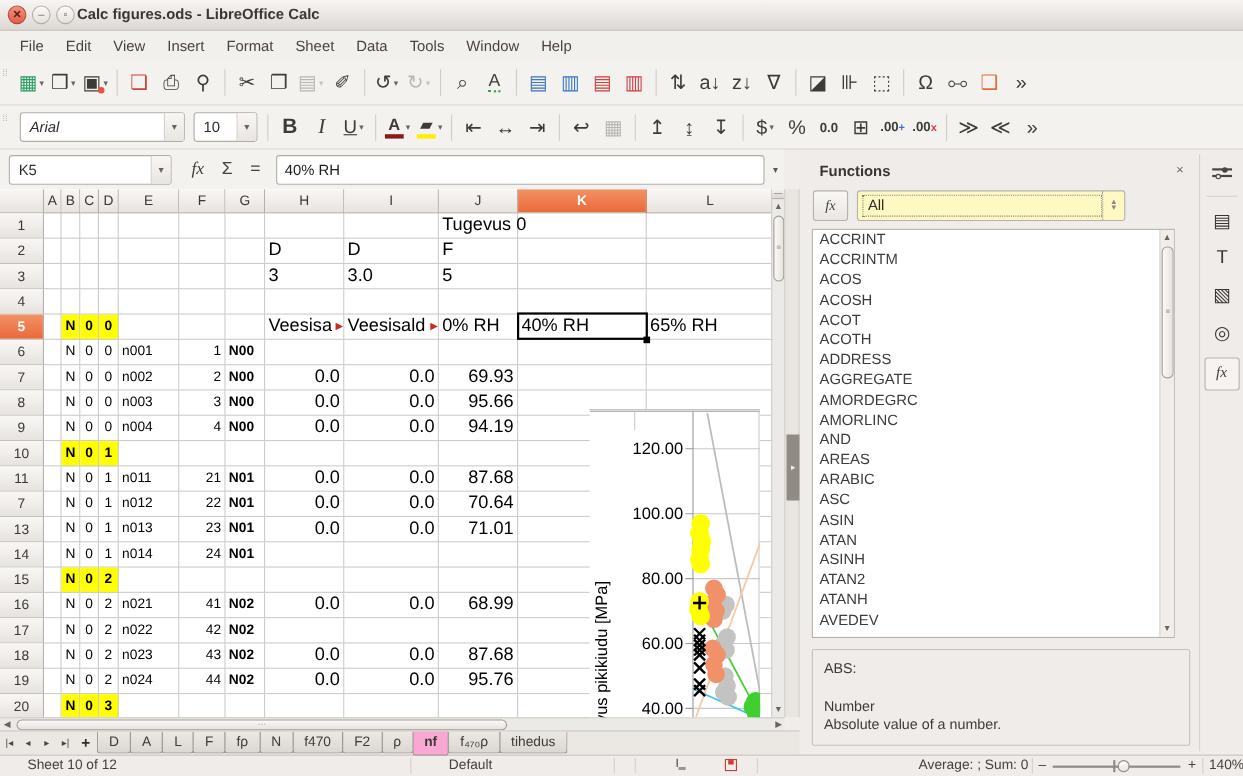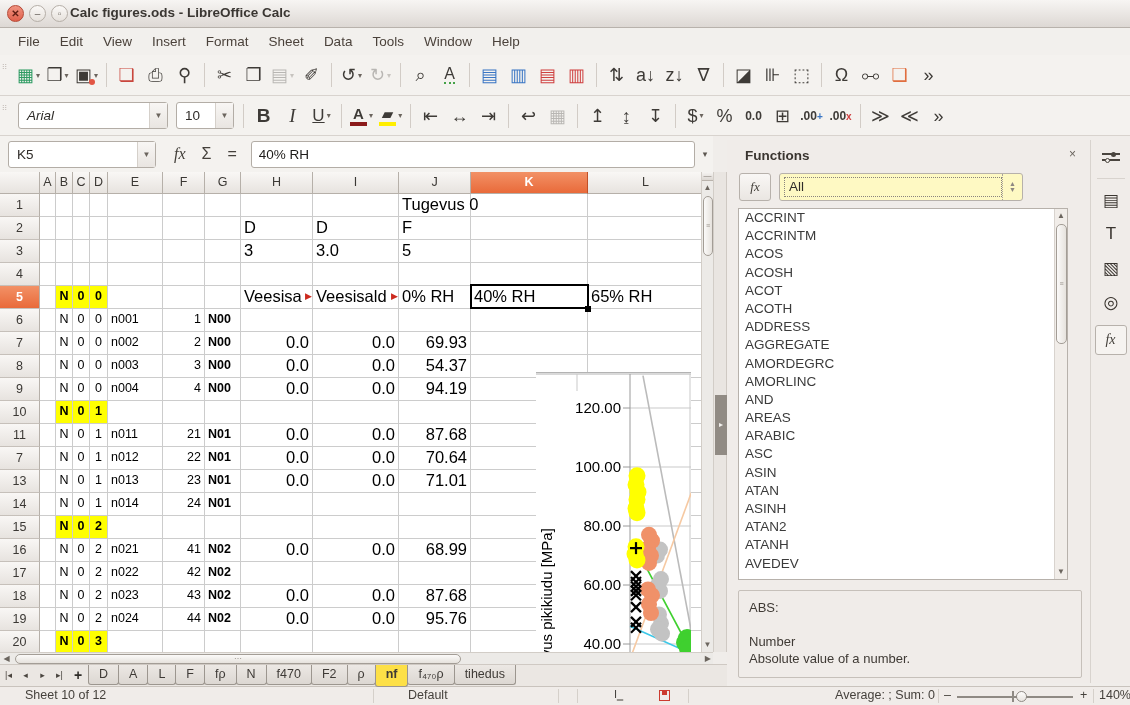--- a/index.html
+++ b/index.html
@@ -110,21 +110,21 @@
   #hsright { position:absolute; right:2px; top:0; font-size:8px; line-height:11px; color:#6b655e; }
 
   
   #tabbar { position:absolute; left:0; top:664px; width:727px; height:22px; background:#ebe7e3;
     border-top:1px solid #cfc9c3; display:flex; align-items:flex-start; }
   .tnav { width:17px; text-align:center; font-size:9px; line-height:20px; color:#4a453f; }
   #addsheet { width:20px; text-align:center; font-size:14px; font-weight:bold; color:#2f2c29; line-height:20px; }
   .stab { padding:0 10px; height:20px; line-height:19px; font-size:12.5px; color:#3e3a36;
     background:linear-gradient(#ece8e4,#dcd7d2); border:1px solid #9c968f; border-top:none;
     border-radius:0 0 3px 3px; margin-right:-1px; }
-  .stab.active { background:#fde047; font-weight:bold; height:22px; z-index:2; }
+  .stab.active { background:#f9a8d4; font-weight:bold; height:22px; z-index:2; }
 
   
   #statusbar { position:absolute; left:0; top:686px; width:1130px; height:19px; background:#f0ece9;
     border-top:1px solid #c9c3bd; font-size:12.5px; color:#45413c; }
   #statusbar .sdiv { position:absolute; top:2px; width:1px; height:14px; background:#d5d0ca; }
   .spos { position:absolute; top:1px; }
   #zoomtrack { position:absolute; left:957px; top:9px; width:116px; height:2px; background:#8f8a84; }
   #zoomnotch { position:absolute; left:1012px; top:4px; width:2px; height:11px; background:#8f8a84; }
   #zoomhandle { position:absolute; left:1016px; top:4px; width:11px; height:11px; border-radius:50%;
     background:linear-gradient(#fdfcfb,#e8e4df); border:1px solid #8f8a84; }
@@ -529,21 +529,21 @@
         <div class="rhdr" style="width: 40px;">8</div>
         <div class="cell small" style="width: 16px;"></div>
         <div class="cell small ctr" style="width: 17px;">N</div>
         <div class="cell small ctr" style="width: 17px;">0</div>
         <div class="cell small ctr" style="width: 18px;">0</div>
         <div class="cell small" style="width: 55px;">n003</div>
         <div class="cell small rt" style="width: 42px;">3</div>
         <div class="cell small bold" style="width: 36px;">N00</div>
         <div class="cell rt" style="width: 72px;">0.0</div>
         <div class="cell rt" style="width: 86px;">0.0</div>
-        <div class="cell rt" style="width: 72px;">54.37</div>
+        <div class="cell rt" style="width: 72px;">95.66</div>
         <div class="cell" style="width: 117px;"></div>
         <div class="cell" style="width: 116px;"></div>
       </div>
       <div class="grow">
         <div class="rhdr" style="width: 40px;">9</div>
         <div class="cell small" style="width: 16px;"></div>
         <div class="cell small ctr" style="width: 17px;">N</div>
         <div class="cell small ctr" style="width: 17px;">0</div>
         <div class="cell small ctr" style="width: 18px;">0</div>
         <div class="cell small" style="width: 55px;">n004</div>

